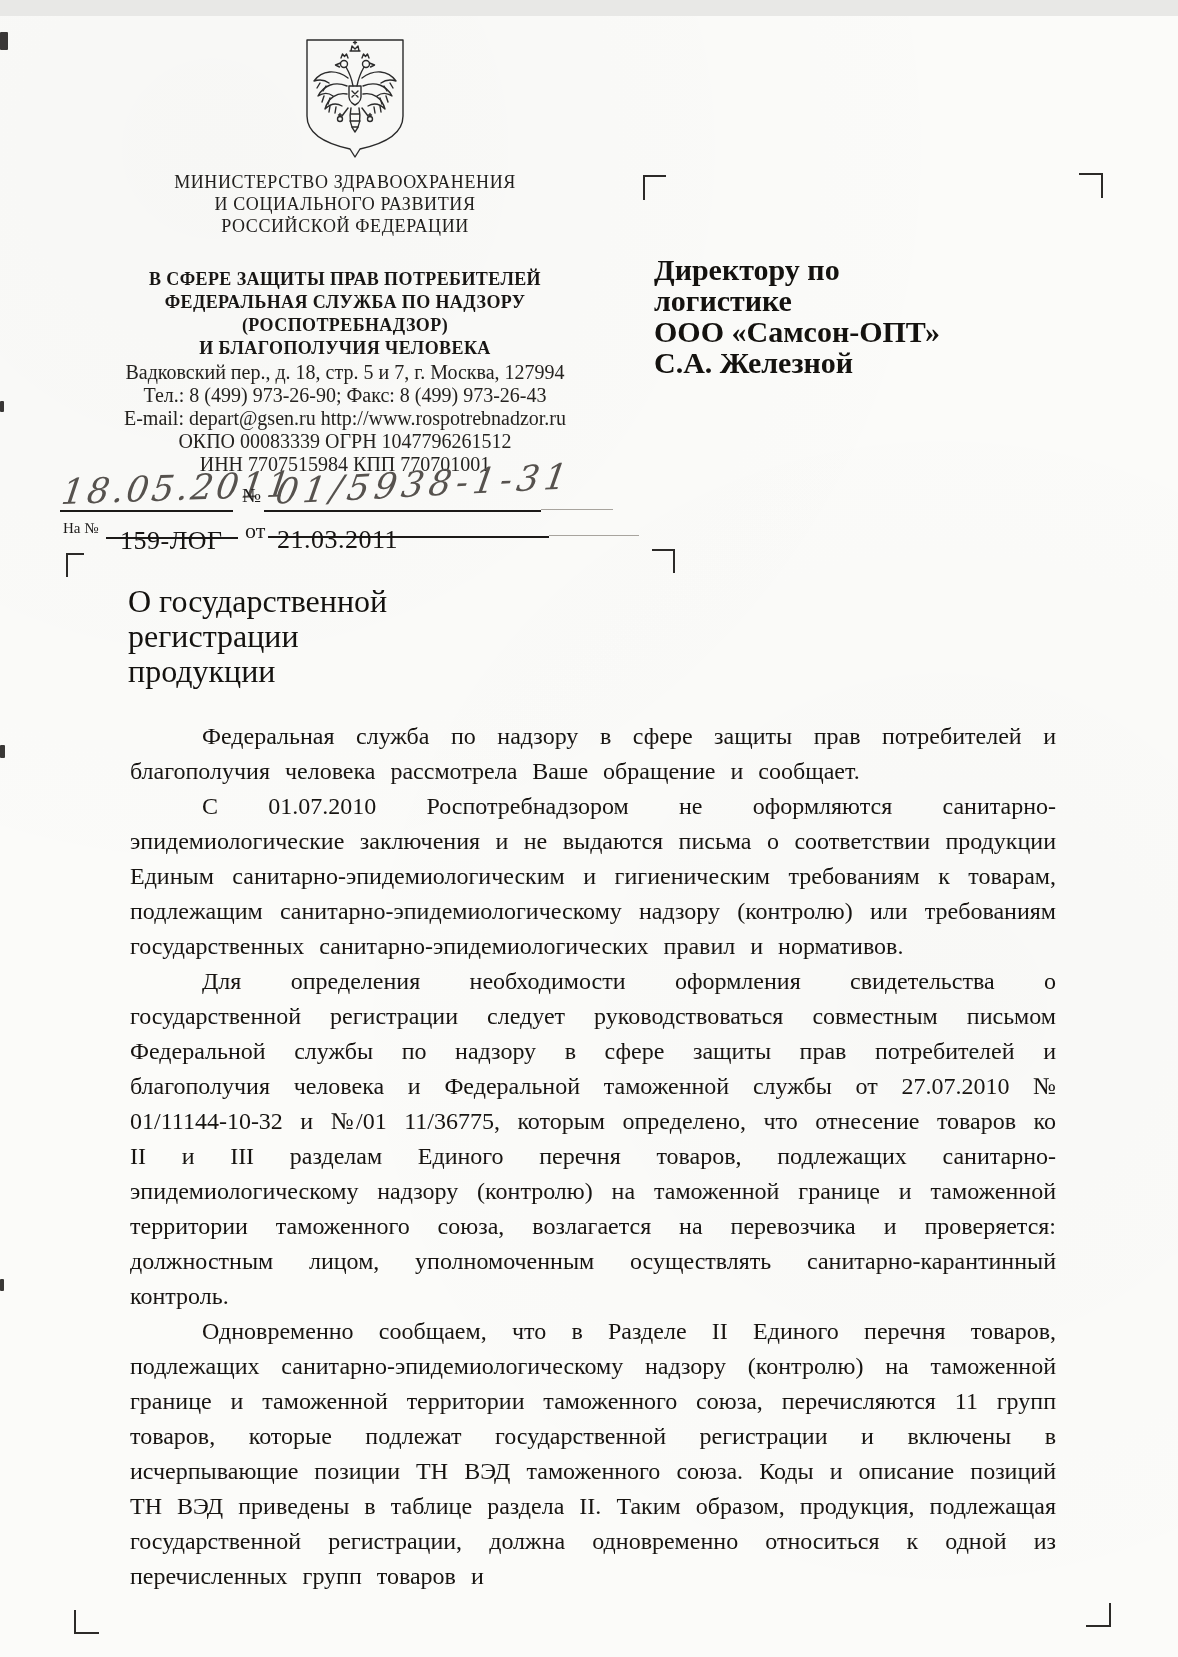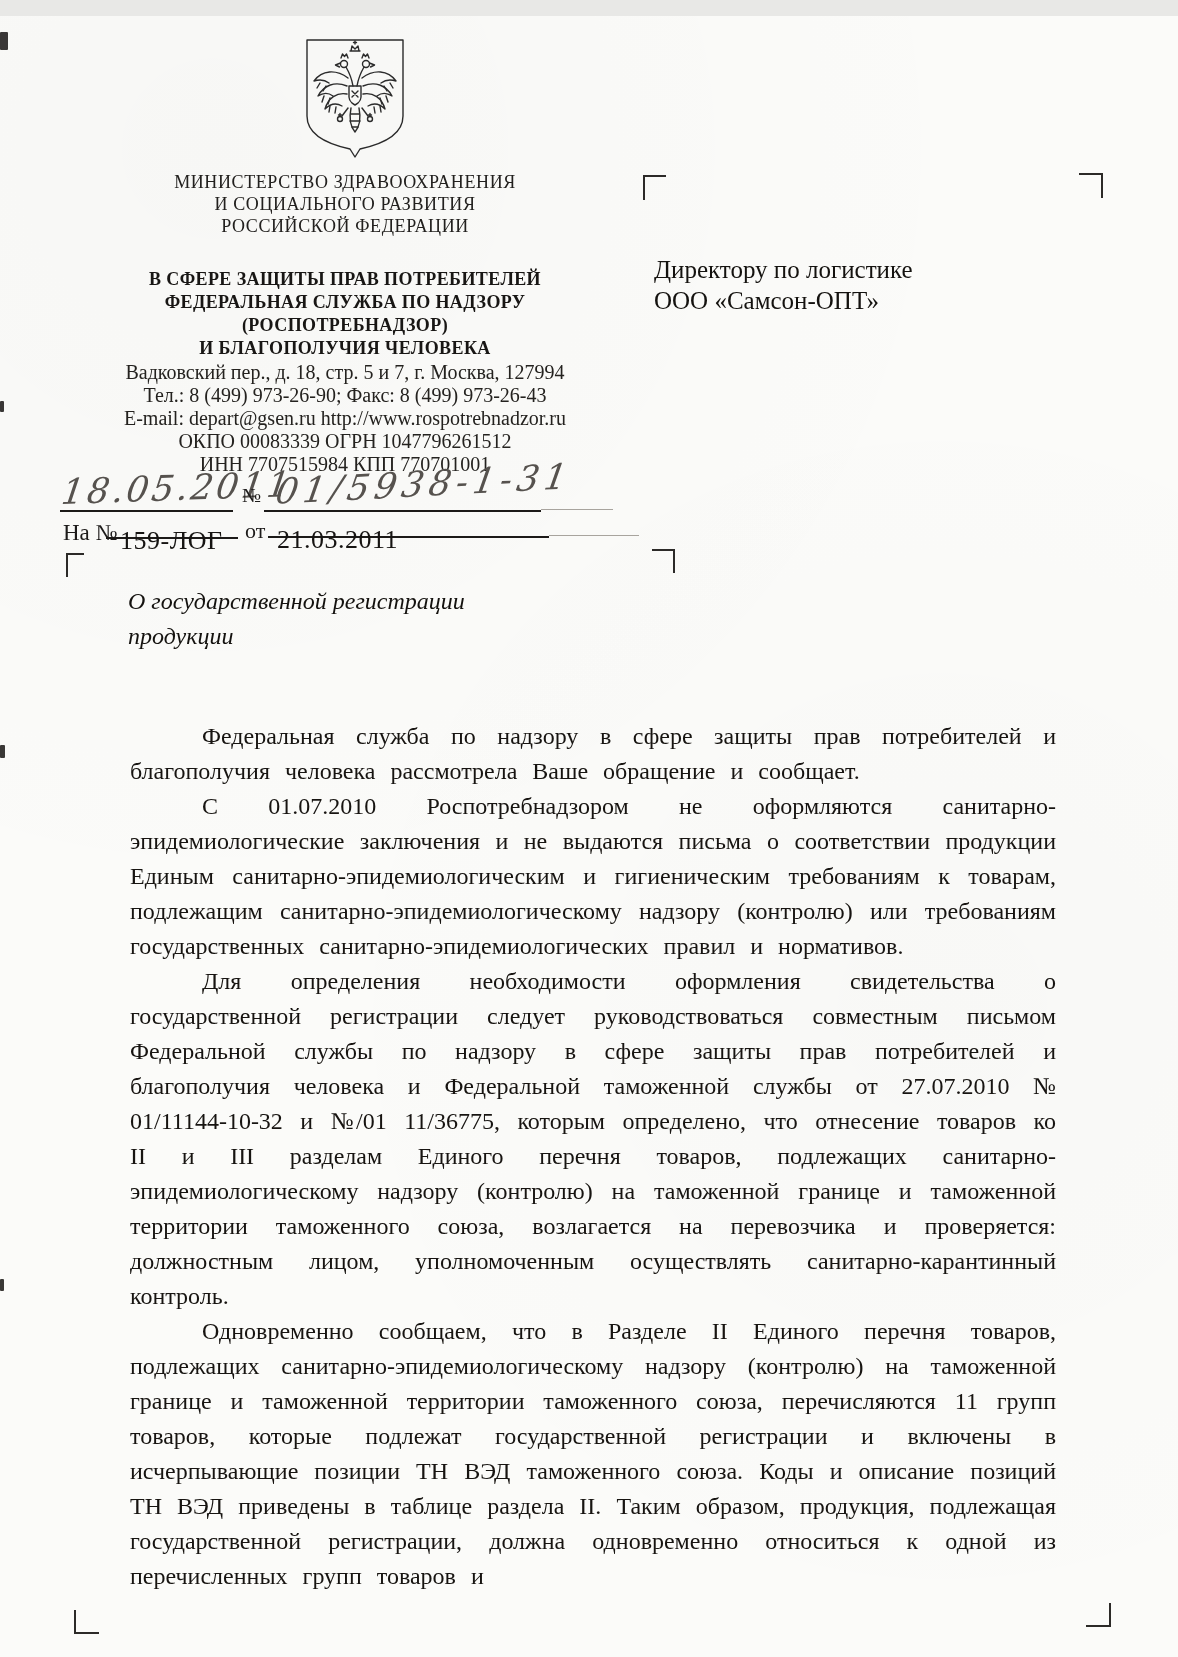--- a/index.html
+++ b/index.html
@@ -29,35 +29,35 @@
   .hw-date{left:62px;top:452px;font-size:35px;letter-spacing:3px;
     transform:rotate(-2deg) skewX(-10deg);}
   .hw-num{left:276px;top:448px;font-size:35px;letter-spacing:5px;
     transform:rotate(-3deg) skewX(-12deg);}
   .rule{background:#1c1a18;height:2px;z-index:1;}
   .rule-faint{background:#a8a49e;height:1px;z-index:1;}
   .rule1{left:60px;top:494px;width:173px;}
   .rule2{left:264px;top:494px;width:277px;}
   .rule2x{left:541px;top:493px;width:72px;}
   .no-sign{left:242px;top:468px;font-size:20px;}
-  .na-no{left:63px;top:504px;font-size:23px;}
+  .na-no{left:63px;top:504px;font-size:15px;}
   .ot{left:245px;top:502px;font-size:22px;}
   .typed{font-size:26px;z-index:2;letter-spacing:0.5px;color:#161412;}
   .in-num{left:120px;top:510px;}
   .in-date{left:277px;top:509px;}
   .rule3{left:106px;top:521px;width:132px;}
   .rule4{left:268px;top:520px;width:281px;}
   .rule4x{left:549px;top:519px;width:90px;}
   
   .mark{z-index:1;}
   .mark span{position:absolute;background:#2c2a28;}
   .h{height:1.6px;} .v{width:1.6px;}
   
-  .recipient{left:654px;top:238px;width:330px;font-size:25px;line-height:31px;color:#14120f;}
-  .subject{left:128px;top:568px;width:420px;font-size:24px;line-height:35px;color:#14120f;font-style:italic;}
+  .recipient{left:654px;top:238px;width:330px;font-size:30px;line-height:31px;color:#14120f;font-weight:bold;}
+  .subject{left:128px;top:568px;width:420px;font-size:32px;line-height:35px;color:#14120f;}
   .body-text{left:130px;top:703px;width:926px;font-size:24px;line-height:35px;
     text-align:justify;word-spacing:9px;color:#171411;}
   .body-text p{margin:0;text-indent:72px;}
   
   .speck{background:#171514;border-radius:1px;opacity:.85;}
   .sp1{left:0;top:16px;width:8px;height:18px;}
   .sp2{left:0;top:385px;width:4px;height:11px;}
   .sp3{left:0;top:729px;width:5px;height:13px;}
   .sp4{left:0;top:1263px;width:4px;height:12px;}
 </style>
@@ -155,20 +155,21 @@
     <span class="h" style="left:74px;top:1616px;width:25px;"></span>
   </div>
   <div class="abs mark">
     <span class="v" style="left:1109px;top:1587px;height:24px;"></span>
     <span class="h" style="left:1086px;top:1609px;width:25px;"></span>
   </div>
 
   <div class="abs recipient">
     <div>Директору по логистике</div>
     <div>ООО «Самсон-ОПТ»</div>
+    <div>С.А. Железной</div>
   </div>
 
   <div class="abs subject">
     <div>О государственной регистрации</div>
     <div>продукции</div>
   </div>
 
   <div class="abs body-text">
     <p>Федеральная служба по надзору в сфере защиты прав потребителей и благополучия человека рассмотрела Ваше обращение и сообщает.</p>
     <p>С 01.07.2010 Роспотребнадзором не оформляются санитарно-эпидемиологические заключения и не выдаются письма о соответствии продукции Единым санитарно-эпидемиологическим и гигиеническим требованиям к товарам, подлежащим санитарно-эпидемиологическому надзору (контролю) или требованиям государственных санитарно-эпидемиологических правил и нормативов.</p>

